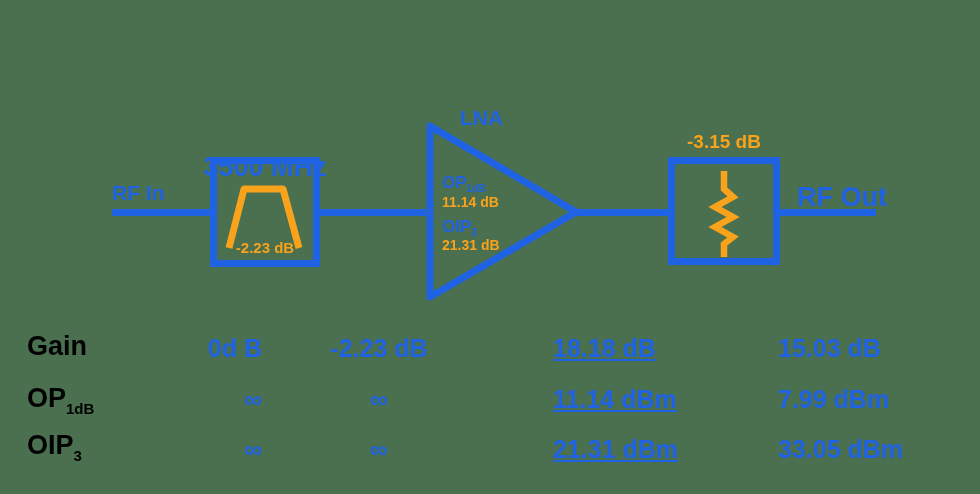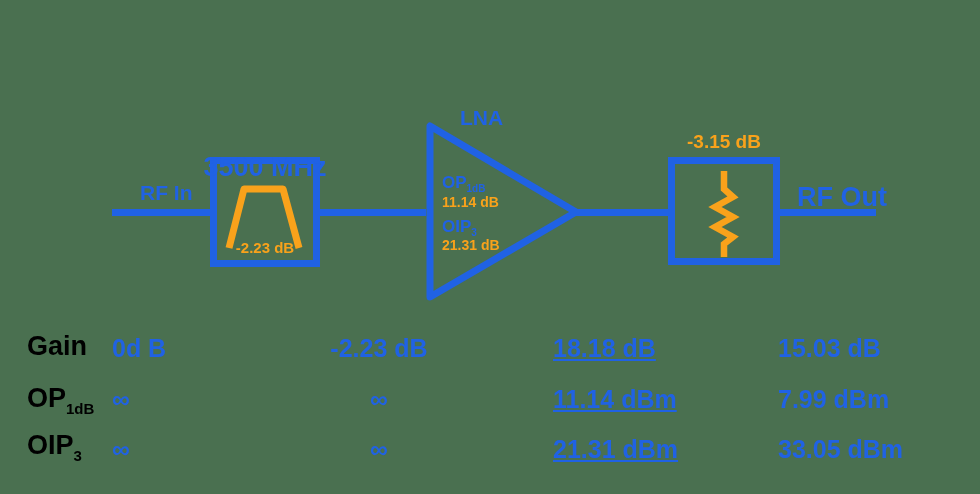--- a/index.html
+++ b/index.html
@@ -21,21 +21,21 @@
   .lbl {
     position: absolute;
     font-weight: bold;
     white-space: nowrap;
     line-height: 1;
   }
   .blue   { color: #2062E4; }
   .orange { color: #F9A21B; }
   .center { text-align: center; }
 
-  .rf-in   { left: 112px; top: 182px; font-size: 21px; margin-left: 28px; }
+  .rf-in   { left: 112px; top: 182px; font-size: 21px; }
   .rf-out  { left: 797px; top: 184px; font-size: 27px; }
   .filter-freq { left: 165px; top: 124px; width: 200px; font-size: 27px; margin-top: 30px; }
   .filter-loss { left: 210px; top: 240px; width: 110px; font-size: 15px; }
   .lna-title   { left: 460px; top: 107px; font-size: 21px; }
   .atten-value { left: 664px; top: 132px; width: 120px; font-size: 19px; }
 
   .amp-ann { left: 442px; font-size: 17px; }
   .amp-ann .subsc { font-size: 10px; vertical-align: -4px; font-weight: bold; }
   .amp-op-label  { top: 174px; }
   .amp-op-value  { top: 195px; font-size: 14px; }
@@ -46,21 +46,21 @@
     position: absolute; left: 27px;
     font-size: 27px; font-weight: bold;
     color: #000000; line-height: 1;
   }
   .trow-label .subsc { font-size: 15px; vertical-align: -7px; font-weight: bold; }
   .tval {
     position: absolute;
     font-size: 25px; font-weight: bold;
     color: #2062E4; line-height: 1; white-space: nowrap;
   }
-  .col1 { left: 112px; width: 150px; text-align: left; }
+  .col1 { left: 112px; width: 150px; text-align: right; }
   .col2 { left: 304px; width: 150px; text-align: center; }
   .col3 { left: 553px; text-decoration: underline; }
   .col4 { left: 778px; }
   .row0 { top: 336px; }
   .row1 { top: 387px; }
   .row2 { top: 437px; }
   .lrow0 { top: 333px; }
   .lrow1 { top: 385px; }
   .lrow2 { top: 432px; }
 </style>

